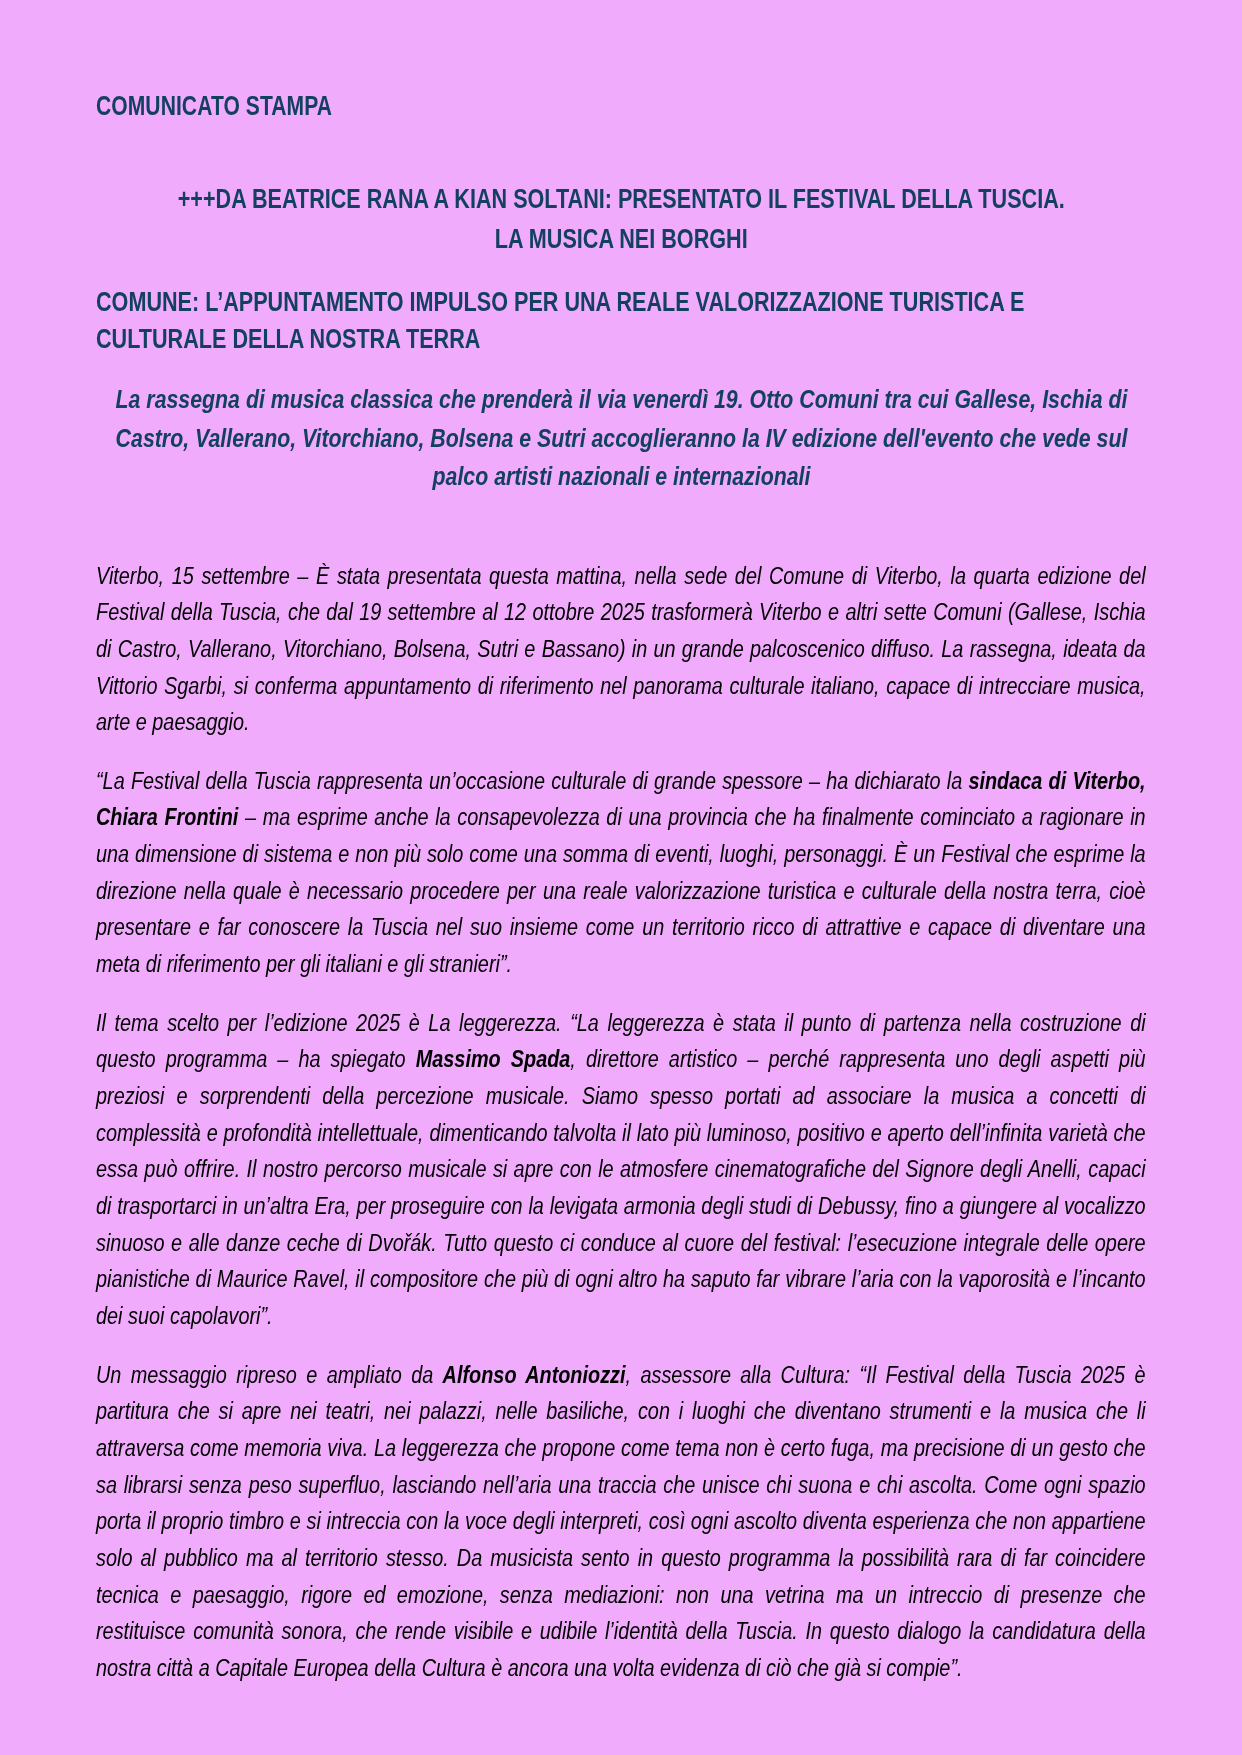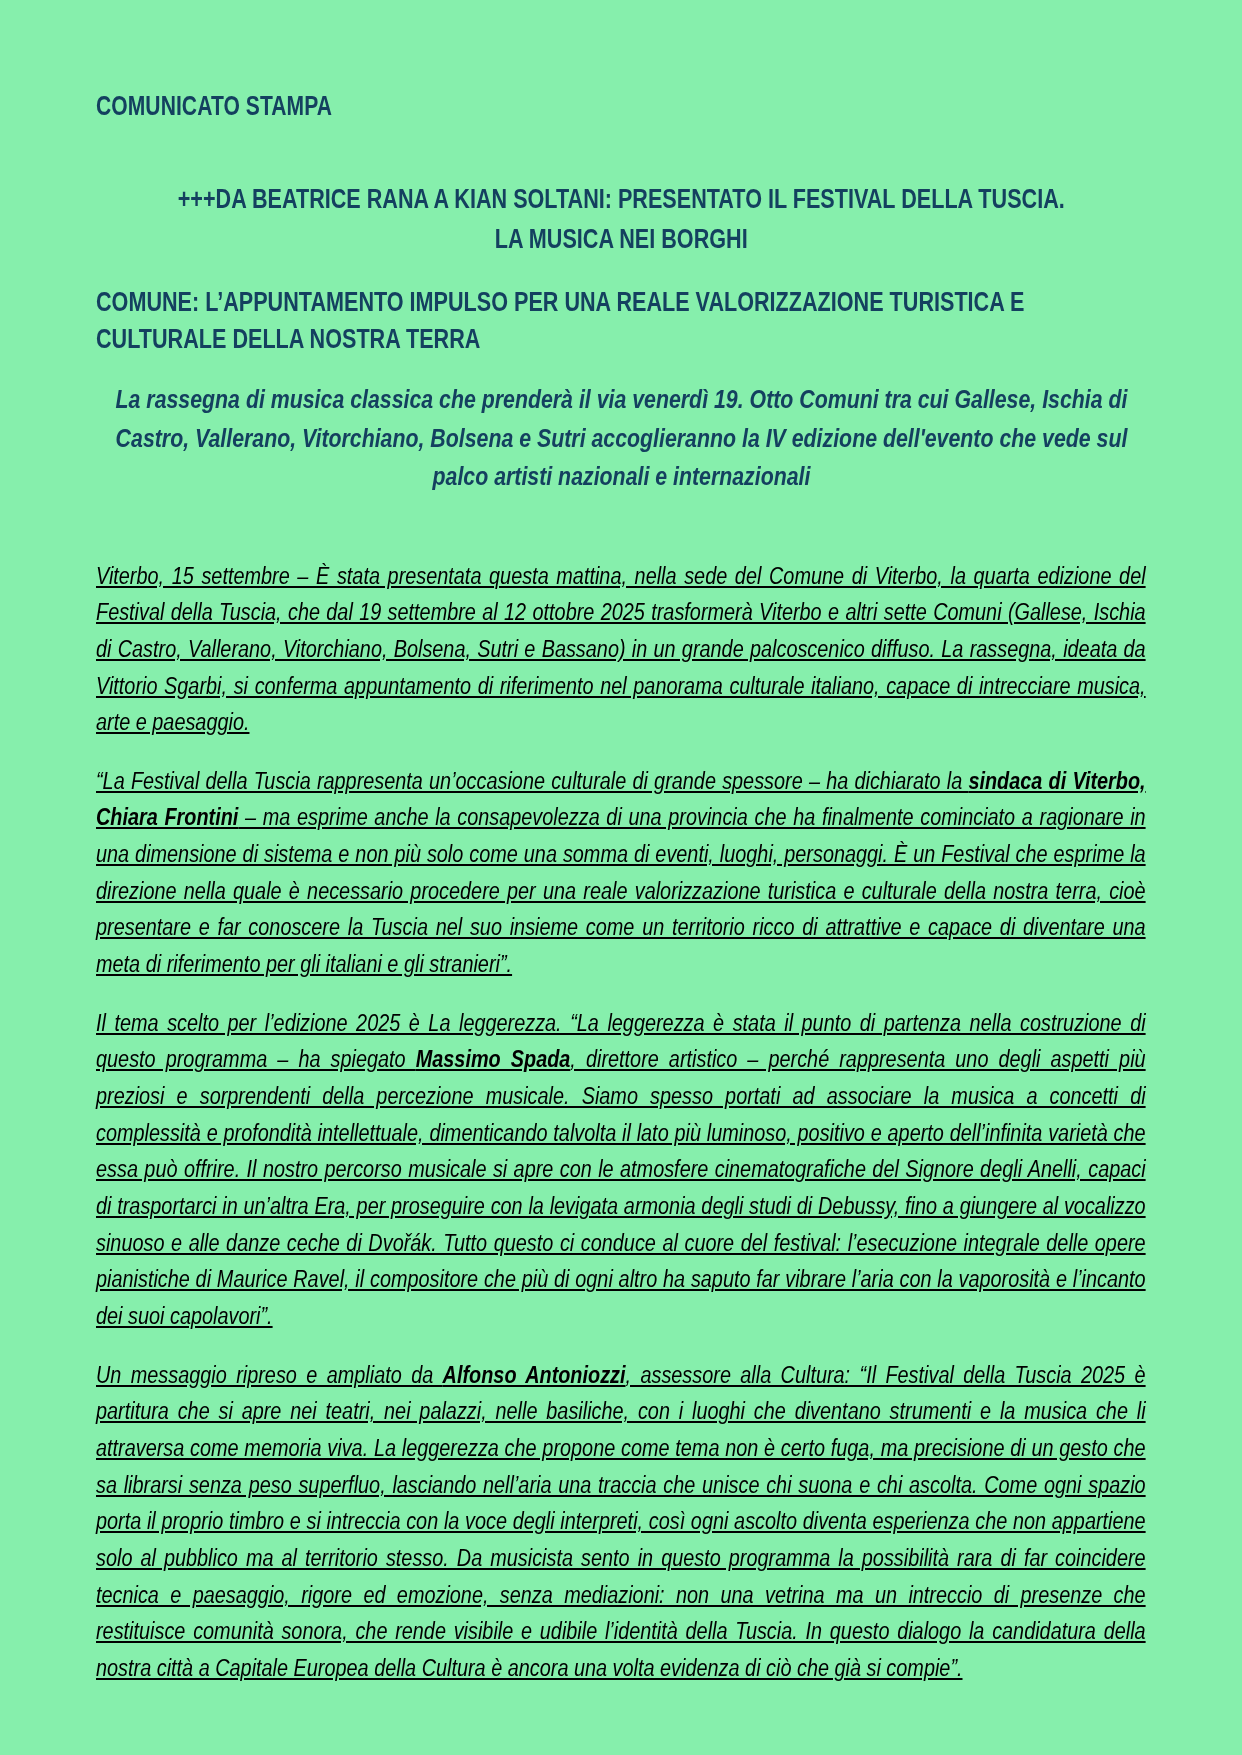--- a/index.html
+++ b/index.html
@@ -12,21 +12,21 @@
     height: 1755px;
     font-family: "Liberation Sans", sans-serif;
     -webkit-font-smoothing: antialiased;
   }
   .page {
     width: 1242px;
     height: 1755px;
     box-sizing: border-box;
     padding: 90px 96px 60px 96px;
     position: relative;
-    background: #86efac;
+    background: #f0abfc;
   }
 
   
   .kicker {
     color: #14405f;
     font-family: "Liberation Sans Narrow", "Liberation Sans", sans-serif;
     font-weight: bold;
     font-size: 27px;
     letter-spacing: 0.1px;
     transform: scaleX(0.78);
@@ -88,21 +88,20 @@
     margin: 0 0 62px 0;
     transform: scaleX(0.82);
     transform-origin: center center;
     width: 122%;
     margin-left: -11%;
   }
 
   
   .body-wrap {
     width: 100%;
-    text-decoration: underline;
   }
   p.body {
     color: #000000;
     font-family: "Liberation Sans Narrow", "Liberation Sans", sans-serif;
     font-style: italic;
     font-weight: normal;
     font-size: 23.5px;
     line-height: 1.56;
     text-align: justify;
     text-align-last: left;

